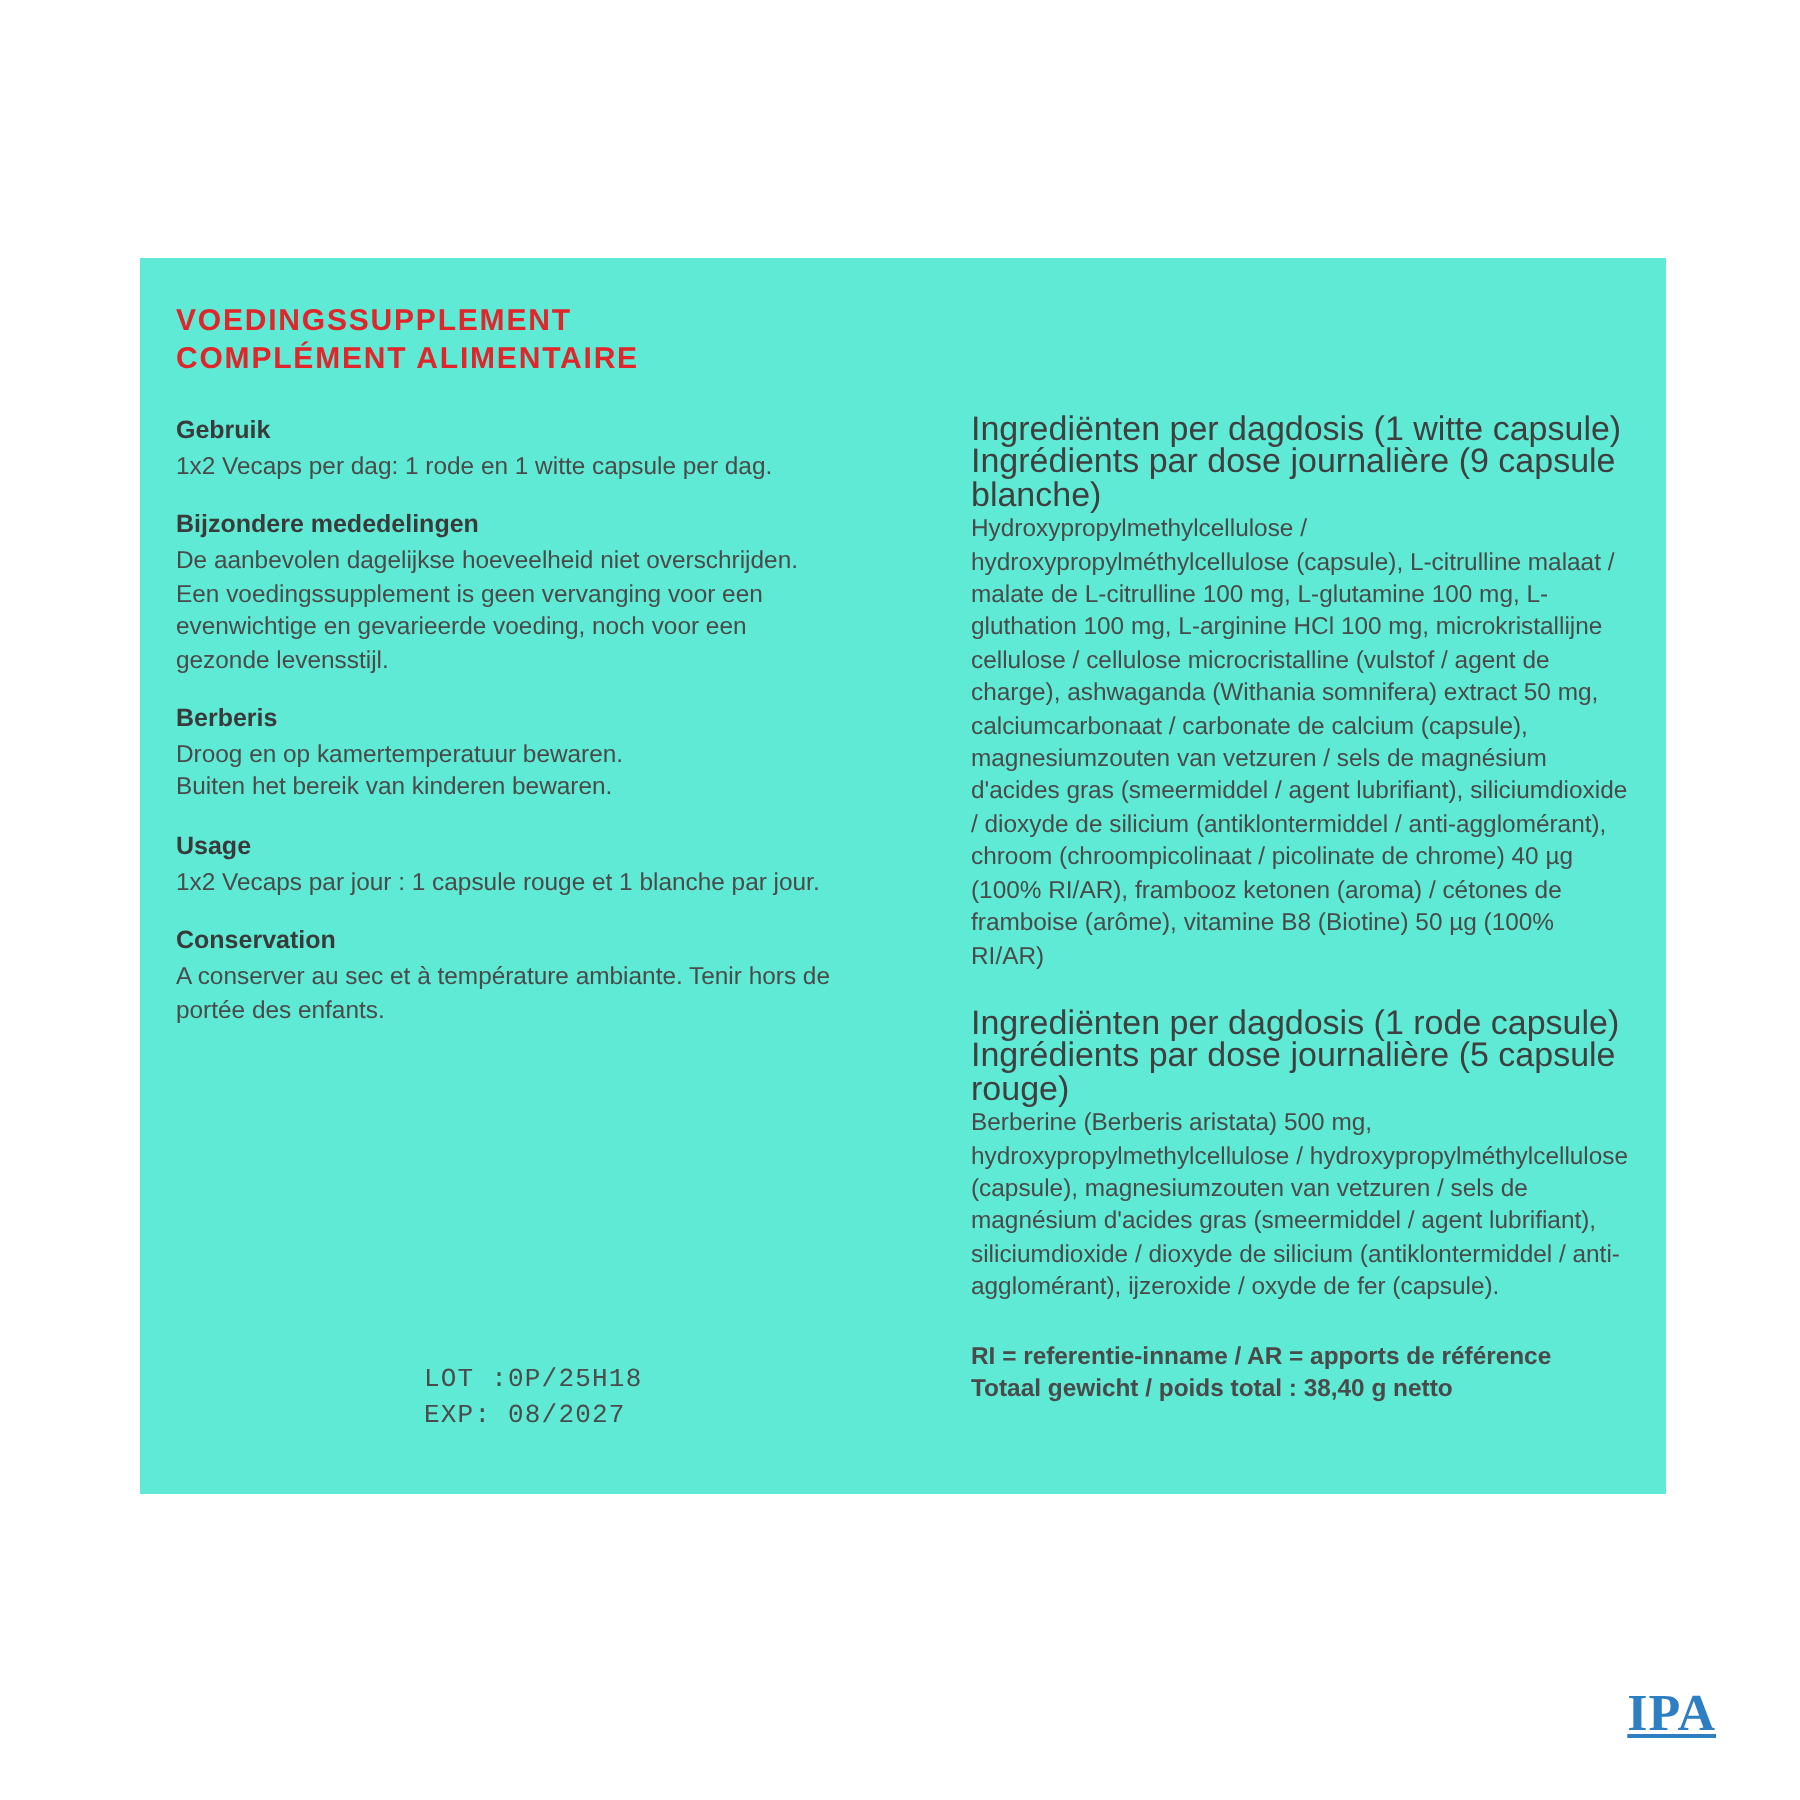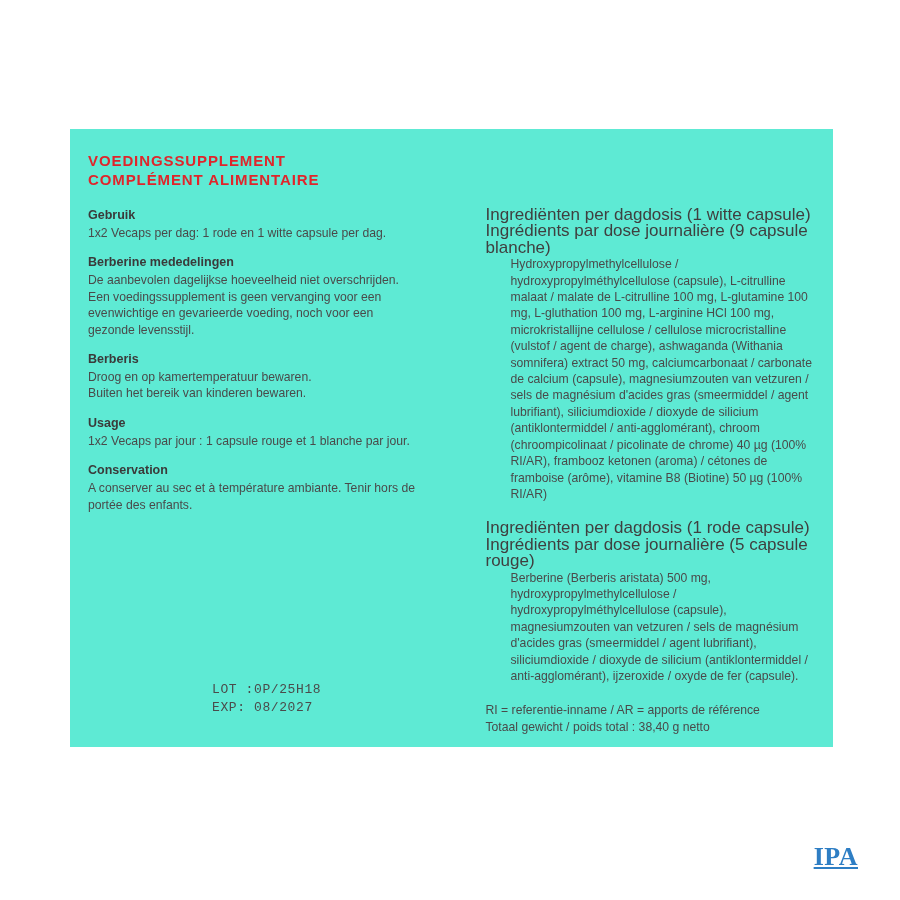--- a/index.html
+++ b/index.html
@@ -71,26 +71,26 @@
   }
   .ing-head {
     font-size: 17px;
     line-height: 16.4px;
     color: #3f3f3f;
   }
   .ing-body {
     font-size: 12.2px;
     line-height: 16.4px;
     color: #4a4a4a;
-    margin-left: 25px;
   }
   .footnote {
     font-size: 12.2px;
     line-height: 16.4px;
     color: #4a4a4a;
+    font-weight: bold;
   }
   .lot-block {
     position: absolute;
     left: 124px;
     bottom: 18px;
     font-family: "Liberation Mono", monospace;
     font-size: 13px;
     line-height: 18px;
     color: #4b4b4b;
     letter-spacing: 0.6px;
@@ -124,21 +124,21 @@
     <div class="columns">
 
       <div class="col-left">
 
         <div class="sec">
           <div class="sec-title">Gebruik</div>
           <div class="sec-body">1x2 Vecaps per dag: 1 rode en 1 witte capsule per dag.</div>
         </div>
 
         <div class="sec">
-          <div class="sec-title">Berberine mededelingen</div>
+          <div class="sec-title">Bijzondere mededelingen</div>
           <div class="sec-body">De aanbevolen dagelijkse hoeveelheid niet overschrijden. Een voedingssupplement is geen vervanging voor een evenwichtige en gevarieerde voeding, noch voor een gezonde levensstijl.</div>
         </div>
 
         <div class="sec">
           <div class="sec-title">Berberis</div>
           <div class="sec-body" style="white-space: pre-line;">Droog en op kamertemperatuur bewaren.
 Buiten het bereik van kinderen bewaren.</div>
         </div>
 
         <div class="sec">

